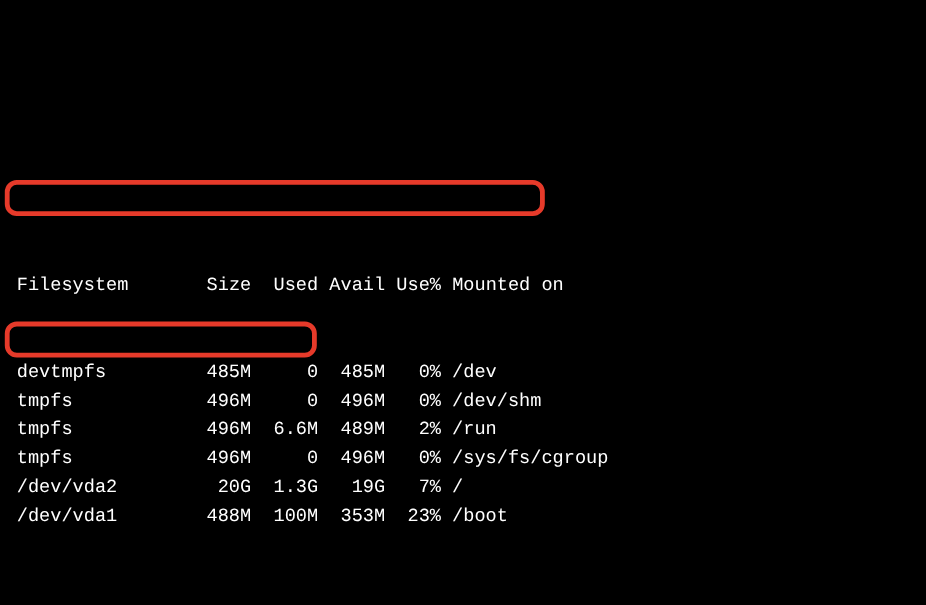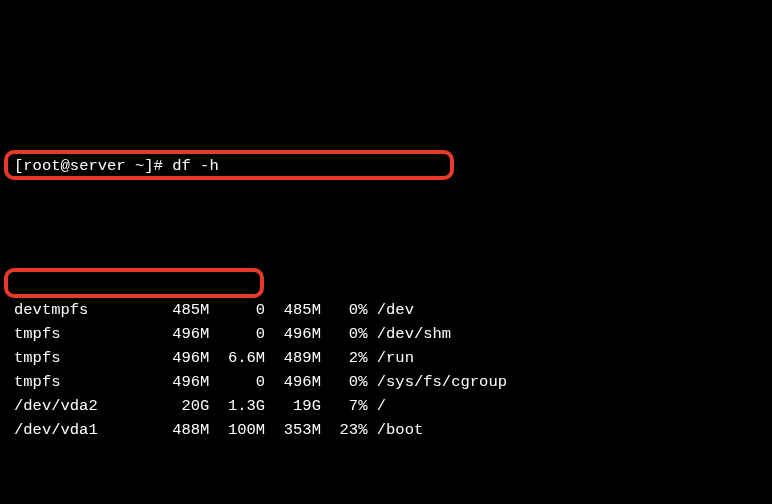--- a/index.html
+++ b/index.html
@@ -25,23 +25,23 @@
       border-radius: 10px;
       pointer-events: none;
     }
   </style>
 </head>
 <body>
 
 
 
 <div class="terminal">
-  <div class="prompt-line">[<span>root</span>@<span>server</span> <span>~</span>]<span>#</span> <span>df -h</span></div>
 
   <div class="table">
+    <div class="row"><span id="dfh-fs">Filesystem     </span><span id="dfh-size">  Size</span><span id="dfh-used">  Used</span><span id="dfh-avail"> Avail</span><span id="dfh-usep"> Use%</span><span id="dfh-mount"> Mounted on</span></div>
     <div id="df-rows"><div class="row">devtmpfs         485M     0  485M   0% /dev</div><div class="row">tmpfs            496M     0  496M   0% /dev/shm</div><div class="row">tmpfs            496M  6.6M  489M   2% /run</div><div class="row">tmpfs            496M     0  496M   0% /sys/fs/cgroup</div><div class="row">/dev/vda2         20G  1.3G   19G   7% /</div><div class="row">/dev/vda1        488M  100M  353M  23% /boot</div></div>
   </div>
 
   
 
   
 </div>
 
 <div class="highlight-box" style="left:4px; top:150px; width:450px; height:30px;"></div>
 <div class="highlight-box" style="left:4px; top:268px; width:260px; height:30px;"></div>

